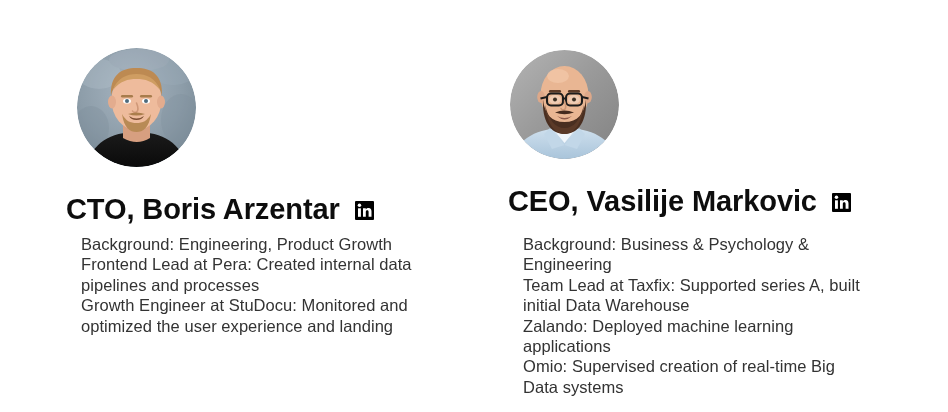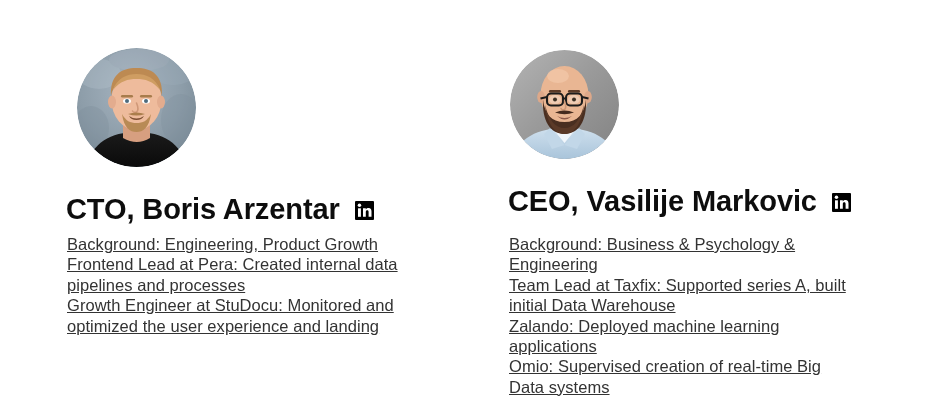--- a/index.html
+++ b/index.html
@@ -75,28 +75,27 @@
     height: 19px;
     flex: 0 0 auto;
     position: relative;
     top: 1px;
   }
   .linkedin-icon svg { display: block; }
 
   
   .member-bio {
     position: absolute;
-    left: 1px;
+    left: 15px;
     top: 234px;
     font-size: 16.5px;
     line-height: 20.4px;
     color: #333333;
     white-space: pre-line;
     letter-spacing: 0.05px;
-    text-decoration: underline;
   }
   .member-1 .member-bio { width: 345px; }
   .member-2 .member-bio { width: 350px; }
 </style>
 </head>
 <body>
 
 <div class="team-grid">
 
   <div class="member member-1">

